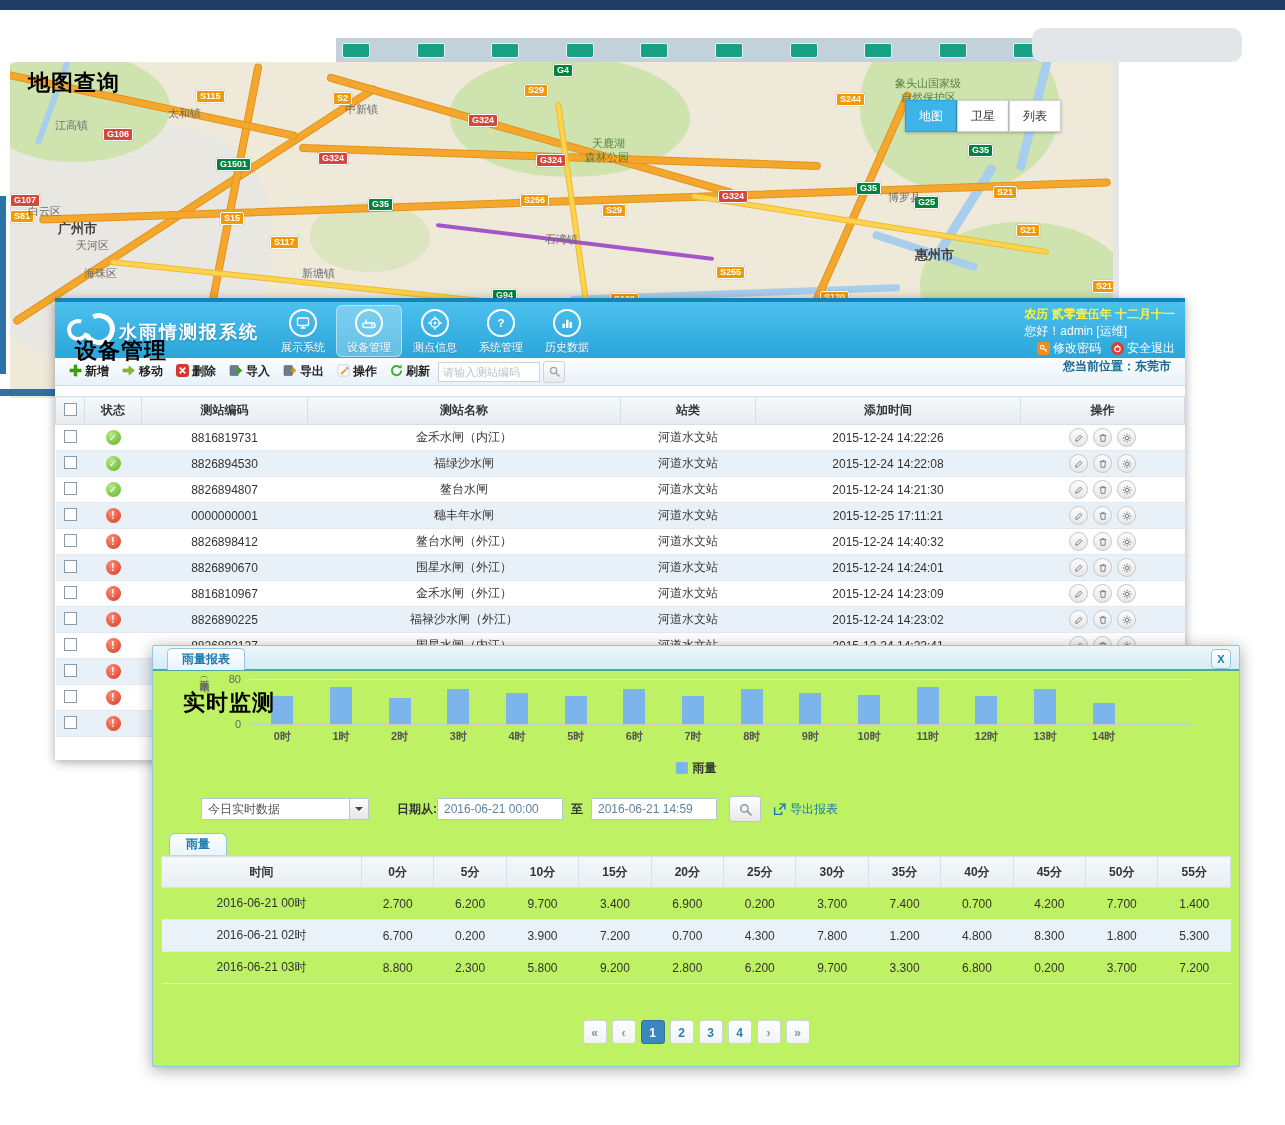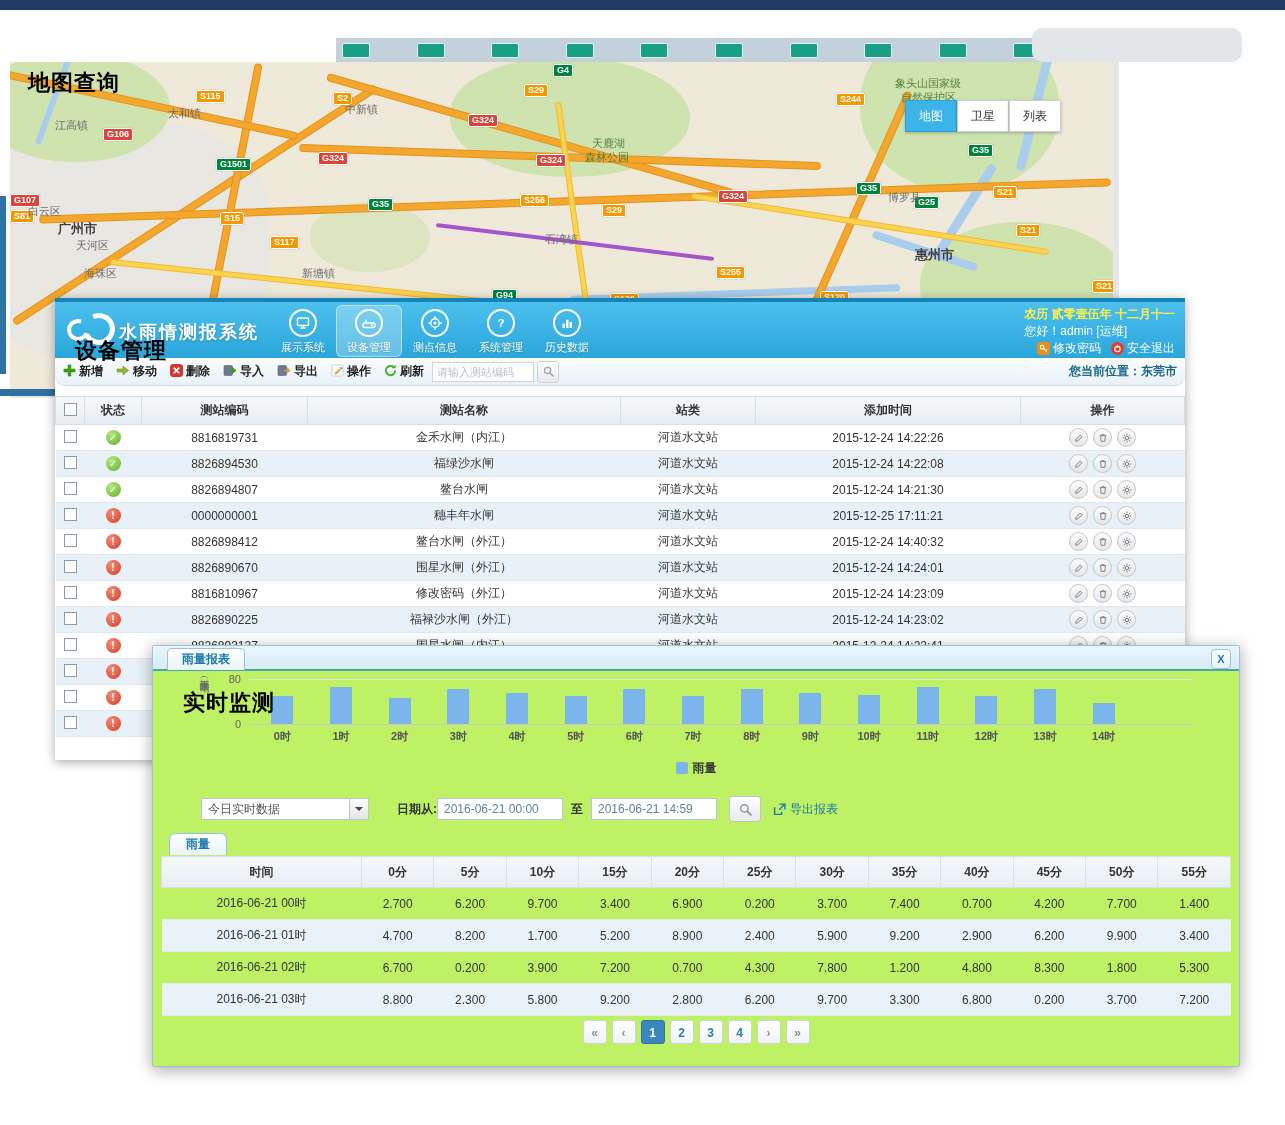--- a/index.html
+++ b/index.html
@@ -55,21 +55,21 @@
   .nav-ico{width:28px;height:28px;margin:0 auto;border:2px solid #fff;border-radius:50%;display:flex;align-items:center;justify-content:center;box-sizing:border-box;}
   .nav-label{font-size:11px;color:#fff;margin-top:3px;text-shadow:0 1px 1px rgba(0,0,0,.2);}
   .user-info{position:absolute;right:10px;top:4px;text-align:left;font-size:12px;line-height:17px;}
   .lunar{color:#ffef4d;font-weight:bold;}
   .greeting{color:#fff;}
   .user-links{display:flex;gap:10px;justify-content:flex-end;align-items:center;color:#fff;}
   .user-links .lnk{display:inline-flex;align-items:center;gap:3px;cursor:pointer;}
   .ico-pw{width:13px;height:13px;background:#f08c1e;border-radius:3px;display:inline-flex;align-items:center;justify-content:center;}
   .ico-out{width:13px;height:13px;background:#e23c2e;border-radius:50%;display:inline-flex;align-items:center;justify-content:center;}
 
-  .bar-strip{height:27px;background:linear-gradient(#fbfdfe,#e8f2f9);border-bottom:1px solid #d0dde6;display:flex;align-items:center;padding:0 8px;border-radius:9px;}
+  .bar-strip{height:27px;background:linear-gradient(#fbfdfe,#e8f2f9);border-bottom:1px solid #d0dde6;display:flex;padding:0 14px;}
   .toolbar{display:flex;gap:13px;align-items:center;font-size:12px;font-weight:bold;color:#222;}
   .tb-btn{display:inline-flex;align-items:center;gap:3px;cursor:pointer;}
   .search-wrap{display:inline-flex;align-items:center;margin-left:8px;}
   .search-input{width:92px;height:16px;border:1px solid #c9d4dc;font-size:11px;padding:1px 4px;color:#777;background:#fff;}
   .search-input::placeholder{color:#b9c2c9;}
   .search-btn{width:20px;height:20px;border:1px solid #c9d4dc;background:linear-gradient(#fff,#e9e9e9);border-radius:3px;margin-left:3px;
               display:inline-flex;align-items:center;justify-content:center;cursor:pointer;}
   .location{margin-left:auto;font-size:12px;color:#19688f;font-weight:bold;}
 
   .station-table{width:100%;border-collapse:collapse;font-size:12px;table-layout:fixed;margin-top:10px;}
@@ -562,21 +562,21 @@
                     <path d="M6 .8v2M6 9.2v2M.8 6h2M9.2 6h2M2.3 2.3l1.4 1.4M8.3 8.3l1.4 1.4M9.7 2.3L8.3 3.7M3.7 8.3L2.3 9.7" stroke="#6f7f8c" stroke-width="1.1"></path>
                   </svg>
                 </span>
               </span>
             </td>
           </tr>
           <tr>
             <td><span class="cb"></span></td>
             <td><span class="st err">!</span></td>
             <td>8816810967</td>
-            <td>修改密码（外江）</td>
+            <td>金禾水闸（外江）</td>
             <td>河道水文站</td>
             <td>2015-12-24 14:23:09</td>
             <td>
               <span class="ops">
                 <span class="op">
                   <svg width="10" height="10" viewBox="0 0 12 12">
                     <path d="M2.5 7.5l5-5 2 2-5 5-2.4.4z" fill="none" stroke="#6f7f8c" stroke-width="1.2"></path>
                   </svg>
                 </span>
                 <span class="op">
@@ -888,35 +888,20 @@
             <td>6.900</td>
             <td>0.200</td>
             <td>3.700</td>
             <td>7.400</td>
             <td>0.700</td>
             <td>4.200</td>
             <td>7.700</td>
             <td>1.400</td>
           </tr>
           <tr>
-            <td>2016-06-21 01时</td>
-            <td>4.700</td>
-            <td>8.200</td>
-            <td>1.700</td>
-            <td>5.200</td>
-            <td>8.900</td>
-            <td>2.400</td>
-            <td>5.900</td>
-            <td>9.200</td>
-            <td>2.900</td>
-            <td>6.200</td>
-            <td>9.900</td>
-            <td>3.400</td>
-          </tr>
-          <tr>
             <td>2016-06-21 02时</td>
             <td>6.700</td>
             <td>0.200</td>
             <td>3.900</td>
             <td>7.200</td>
             <td>0.700</td>
             <td>4.300</td>
             <td>7.800</td>
             <td>1.200</td>
             <td>4.800</td>

